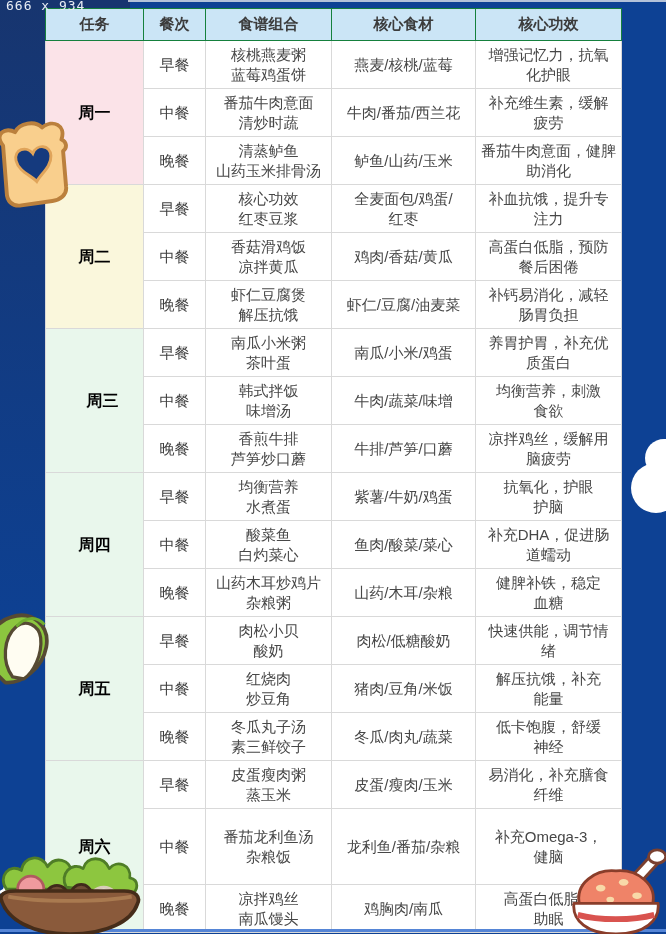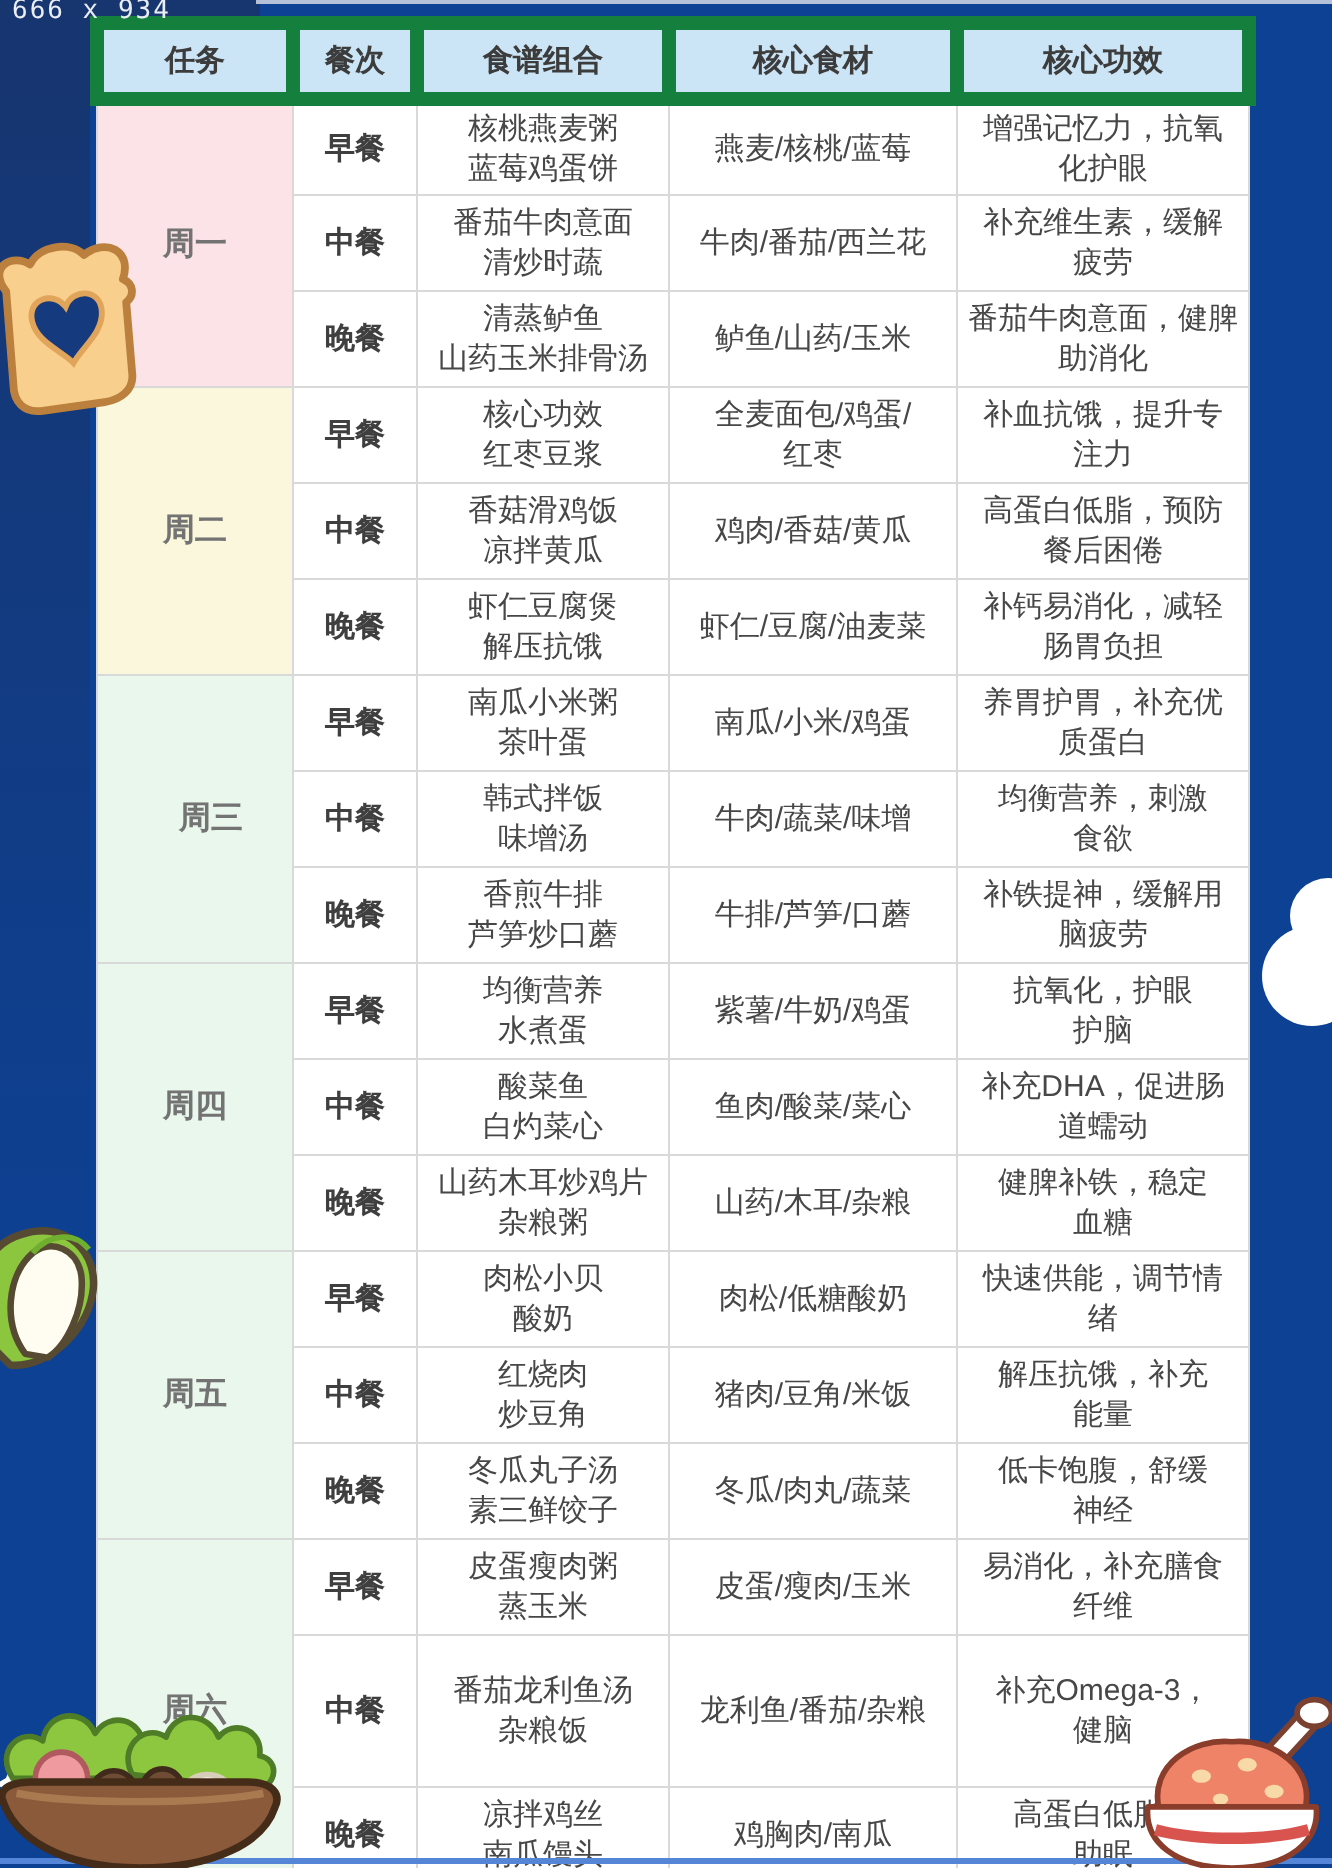--- a/index.html
+++ b/index.html
@@ -6,28 +6,28 @@
   .stage{position:relative;width:666px;height:934px;background:#0d4194;overflow:hidden;
          font-family:"Liberation Sans","DejaVu Sans",sans-serif}
   .left-strip{position:absolute;left:0;top:0;width:45px;height:660px;
               background:linear-gradient(#17356f,#0d4194);z-index:1}
   .top-dark{position:absolute;left:0;top:0;width:130px;height:9px;background:#17356f;z-index:2}
   .top-line{position:absolute;left:128px;right:0;top:0;height:2px;background:#dde2ea;opacity:.8;z-index:2}
   .watermark{position:absolute;left:6px;top:-2px;z-index:30;color:#e9edf4;
              font-family:"DejaVu Sans Mono",monospace;font-size:13px;letter-spacing:1px}
   table.meal{position:absolute;left:45px;top:8px;width:576px;border-collapse:collapse;
              table-layout:fixed;z-index:5}
-  th{height:29px;background:#cbe5f6;border:7px solid #15803d;
+  th{height:29px;background:#cbe5f6;border:1px solid #15803d;
      font-size:15px;font-weight:700;color:#3c3c3c}
   td{border:1px solid #d9d9d9;background:#fff;text-align:center;vertical-align:middle;
      font-size:15px;color:#474747;line-height:1.32;white-space:pre-line;padding:2px;overflow:hidden}
   tr.r{height:48px}
   tr.r.tall{height:76px}
-  td.day{font-weight:700;font-size:16px;color:#737373}
-  td.mealc{font-weight:700;color:#3f3f3f}
+  td.day{font-weight:700;font-size:16px;color:#000000}
+  td.mealc{font-weight:400;color:#3f3f3f}
   .deco{position:absolute;z-index:10}
   .bottom-strip{position:absolute;left:0;top:929px;width:666px;height:3px;background:#5585d6;z-index:8}
 </style>
 </head>
 <body>
 
 <div class="stage">
   <div class="left-strip"></div>
   <div class="top-dark"></div>
   <div class="top-line"></div>
@@ -120,21 +120,21 @@
 味增汤</td>
         <td>牛肉/蔬菜/味增</td>
         <td>均衡营养，刺激
 食欲</td>
       </tr>
       <tr class="r">
         <td class="mealc">晚餐</td>
         <td>香煎牛排
 芦笋炒口蘑</td>
         <td>牛排/芦笋/口蘑</td>
-        <td>补铁提神，缓解用
+        <td>凉拌鸡丝，缓解用
 脑疲劳</td>
       </tr>
 
       <tr class="r">
         <td class="day" rowspan="3" style="background: rgb(233, 247, 236); margin-left: 24px;">周四</td>
         <td class="mealc">早餐</td>
         <td>均衡营养
 水煮蛋</td>
         <td>紫薯/牛奶/鸡蛋</td>
         <td>抗氧化，护眼

